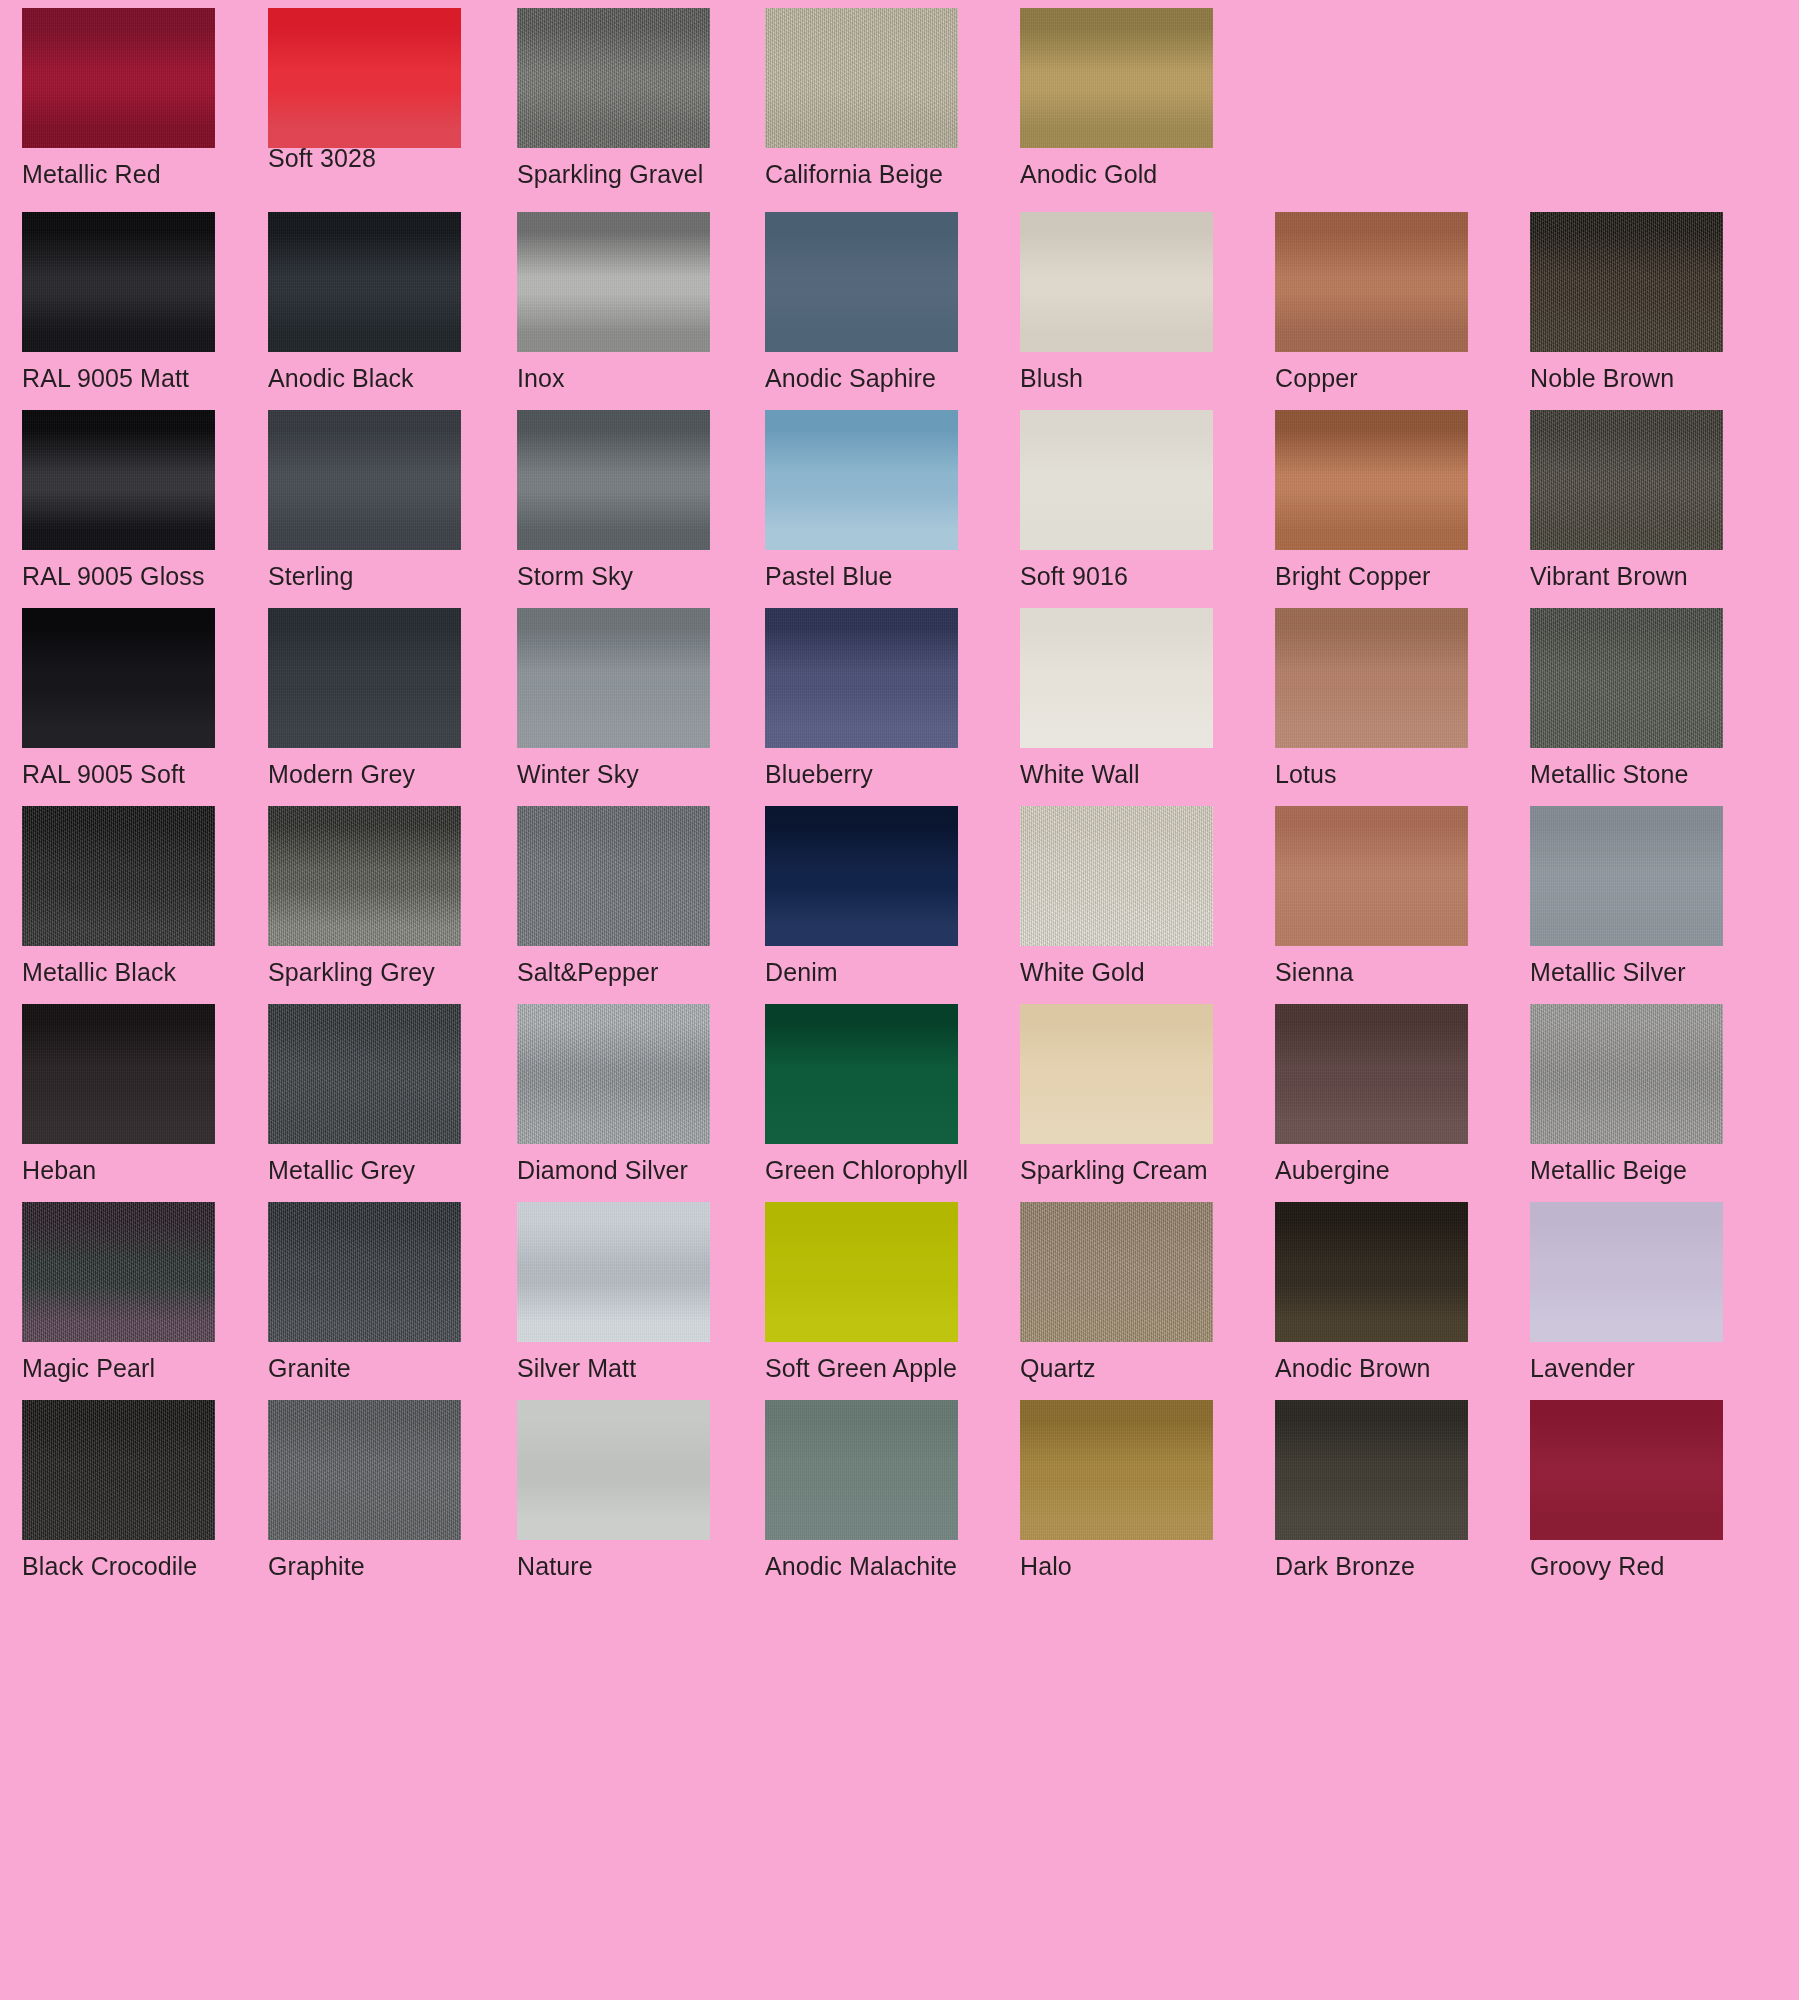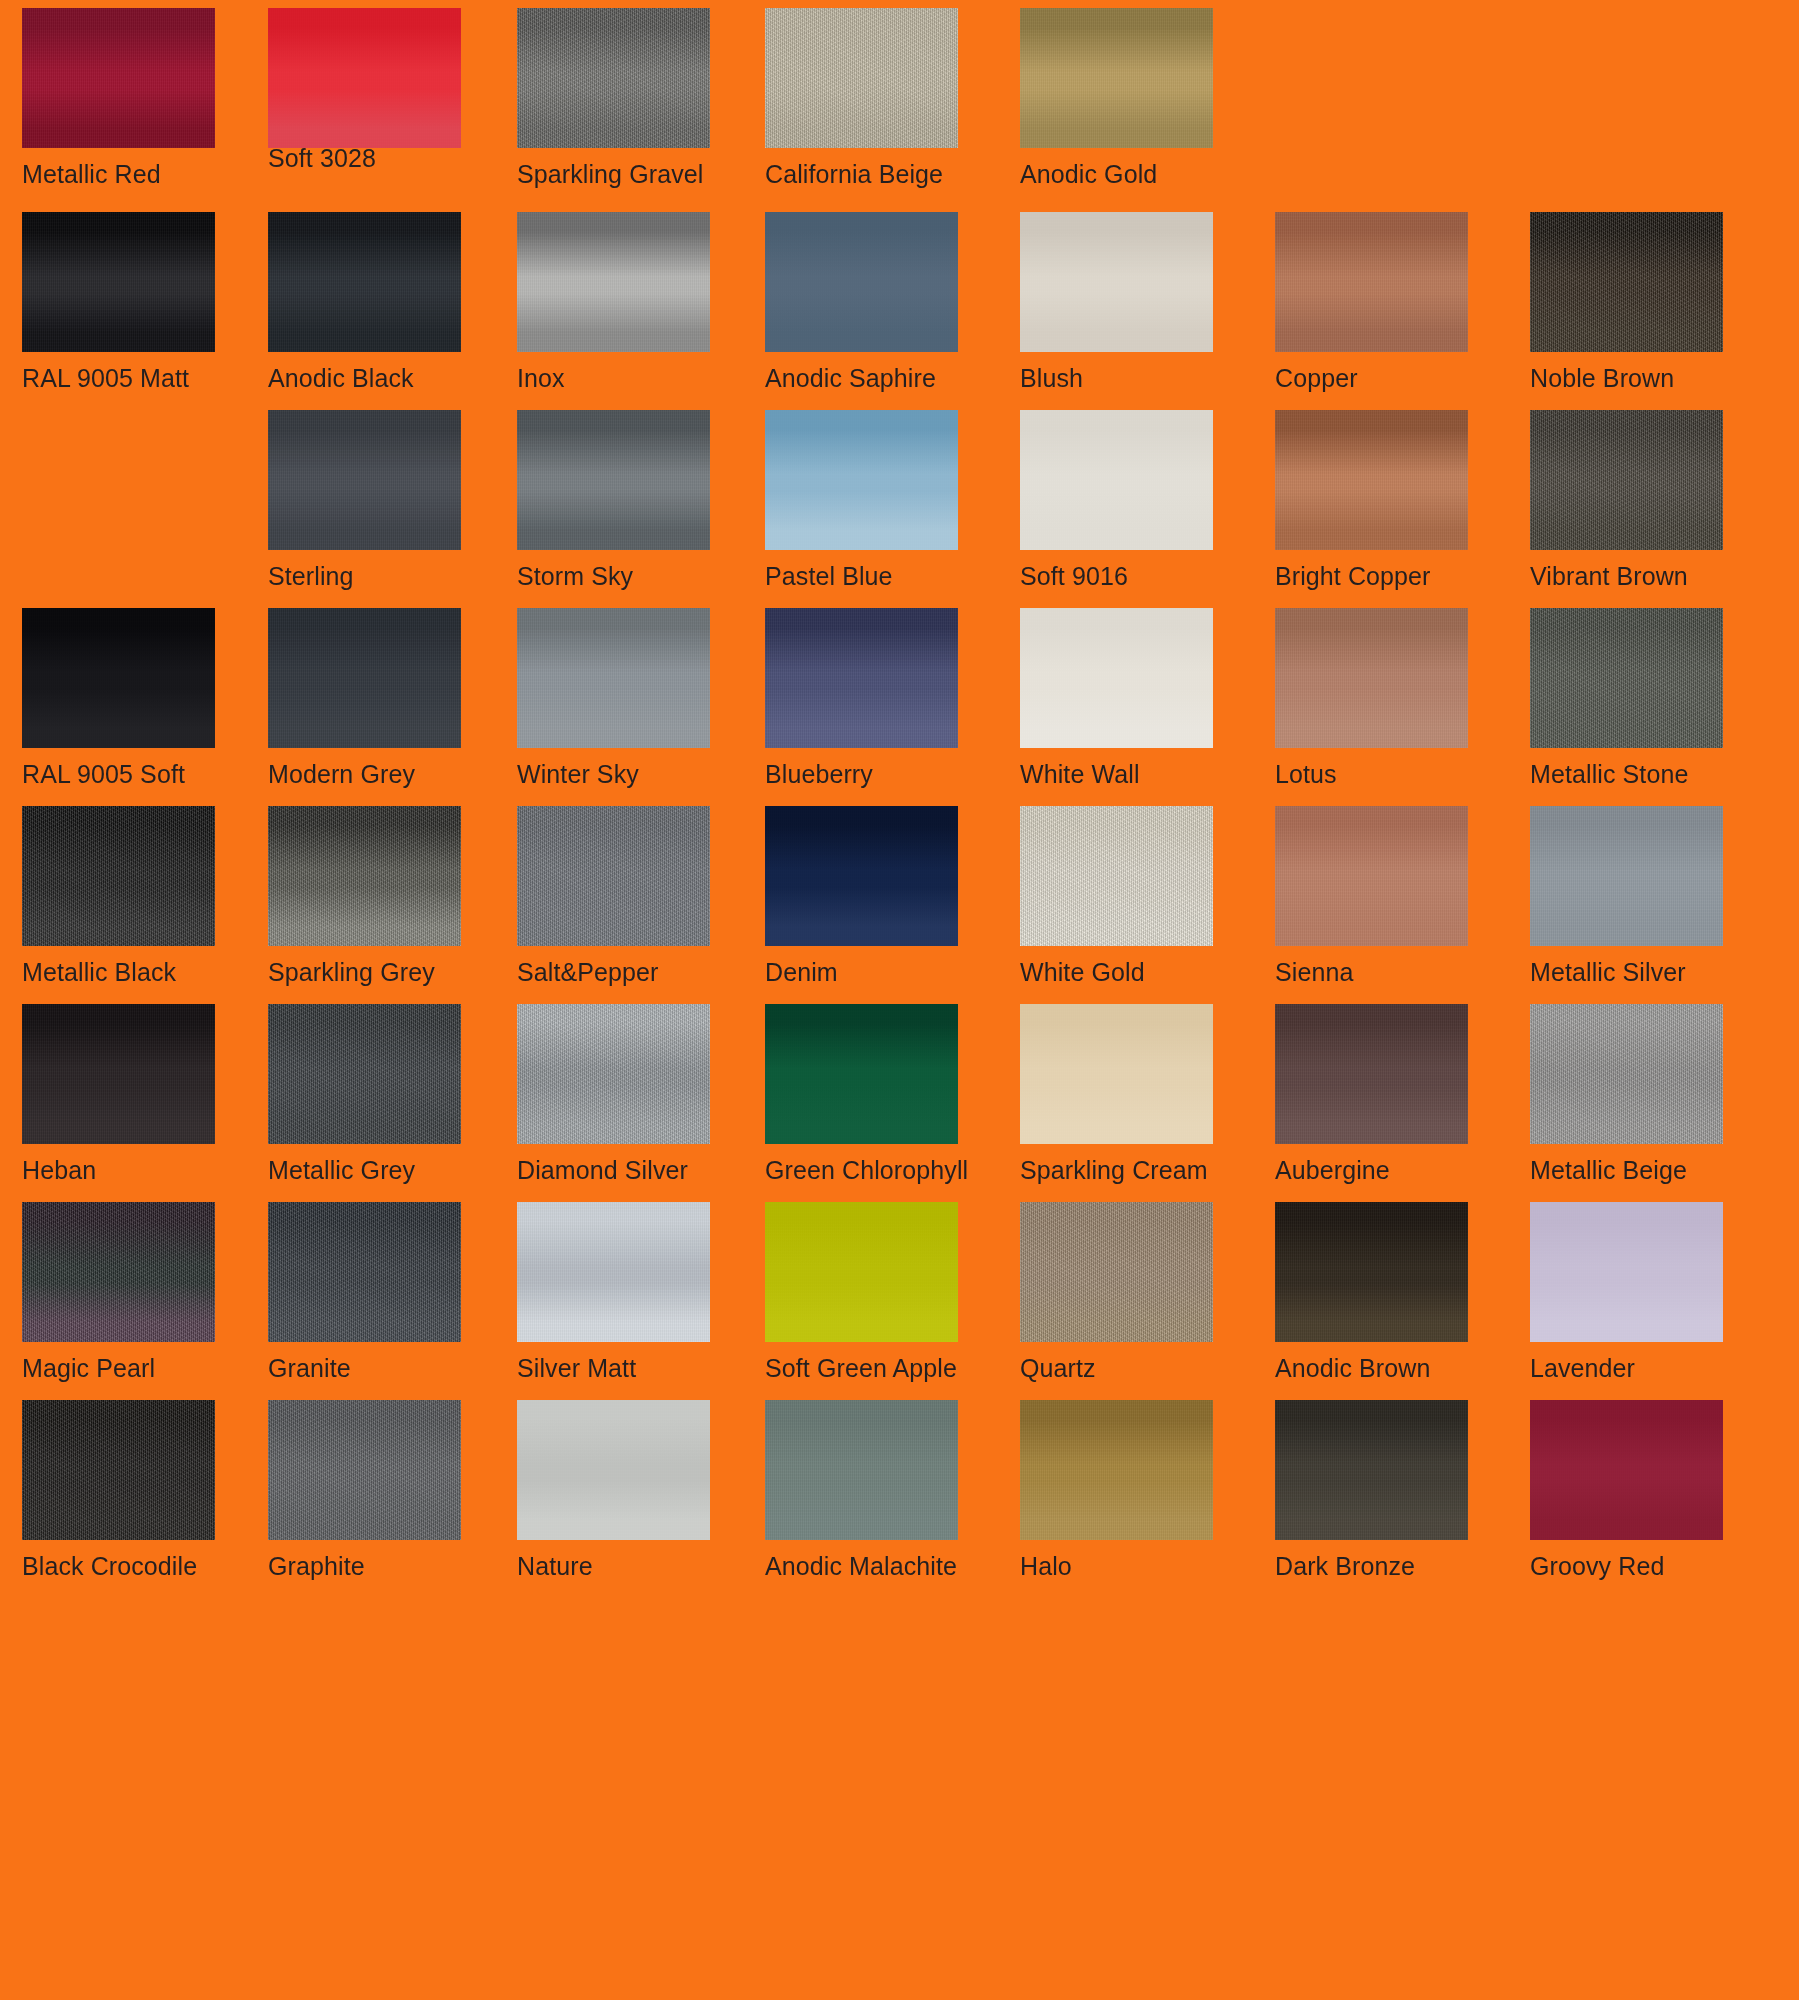--- a/index.html
+++ b/index.html
@@ -12,21 +12,21 @@
     height: 2000px;
     font-family: "Liberation Sans", sans-serif;
     overflow: hidden;
     position: relative;
   }
 
   #sheet {
     position: relative;
     width: 1799px;
     height: 2000px;
-    background: #f97316;
+    background: #f9a8d4;
   }
 
   .swatch-row {
     position: absolute;
     left: 0;
     width: 1799px;
   }
 
   .swatch-cell {
     position: absolute;
@@ -142,20 +142,24 @@
       <div class="swatch-cell" style="left: 1275px; width: 193px; height: 200px;">
         <div class="chip" title="Copper" style="position: absolute; left: 0px; top: 0px; width: 193px; height: 140px; background: linear-gradient(rgb(155, 94, 67) 0%, rgb(155, 94, 67) 14%, rgb(184, 122, 91) 46%, rgb(184, 122, 91) 58%, rgb(162, 104, 79) 86%, rgb(162, 104, 79) 100%);"></div>
         <div class="swatch-label" style="top: 152px; color: rgb(35, 31, 32);">Copper</div>
       </div>
       <div class="swatch-cell" style="left: 1530px; width: 193px; height: 200px;">
         <div class="chip grainy" title="Noble Brown" style="position: absolute; left: 0px; top: 0px; width: 193px; height: 140px; background: linear-gradient(rgb(30, 25, 19) 0%, rgb(30, 25, 19) 14%, rgb(59, 48, 37) 46%, rgb(59, 48, 37) 58%, rgb(65, 56, 43) 86%, rgb(65, 56, 43) 100%);"></div>
         <div class="swatch-label" style="top: 152px; color: rgb(35, 31, 32);">Noble Brown</div>
       </div>
     </div>
     <div class="swatch-row" style="top: 410px; height: 200px;">
+      <div class="swatch-cell" style="left: 22px; width: 193px; height: 200px;">
+        <div class="chip" title="RAL 9005 Gloss" style="position: absolute; left: 0px; top: 0px; width: 193px; height: 140px; background: linear-gradient(rgb(10, 10, 12) 0%, rgb(10, 10, 12) 14%, rgb(53, 53, 58) 46%, rgb(53, 53, 58) 58%, rgb(18, 18, 22) 86%, rgb(18, 18, 22) 100%);"></div>
+        <div class="swatch-label" style="top: 152px; color: rgb(35, 31, 32);">RAL 9005 Gloss</div>
+      </div>
       <div class="swatch-cell" style="left: 268px; width: 193px; height: 200px;">
         <div class="chip" title="Sterling" style="position: absolute; left: 0px; top: 0px; width: 193px; height: 140px; background: linear-gradient(rgb(54, 58, 64) 0%, rgb(54, 58, 64) 14%, rgb(74, 78, 85) 46%, rgb(74, 78, 85) 58%, rgb(62, 66, 73) 86%, rgb(62, 66, 73) 100%);"></div>
         <div class="swatch-label" style="top: 152px; color: rgb(35, 31, 32);">Sterling</div>
       </div>
       <div class="swatch-cell" style="left: 517px; width: 193px; height: 200px;">
         <div class="chip" title="Storm Sky" style="position: absolute; left: 0px; top: 0px; width: 193px; height: 140px; background: linear-gradient(rgb(78, 84, 88) 0%, rgb(78, 84, 88) 14%, rgb(120, 126, 130) 46%, rgb(120, 126, 130) 58%, rgb(90, 97, 101) 86%, rgb(90, 97, 101) 100%);"></div>
         <div class="swatch-label" style="top: 152px; color: rgb(35, 31, 32);">Storm Sky</div>
       </div>
       <div class="swatch-cell" style="left: 765px; width: 193px; height: 200px;">
         <div class="chip smooth" title="Pastel Blue" style="position: absolute; left: 0px; top: 0px; width: 193px; height: 140px; background: linear-gradient(rgb(106, 156, 186) 0%, rgb(106, 156, 186) 14%, rgb(143, 183, 207) 46%, rgb(143, 183, 207) 58%, rgb(169, 200, 218) 86%, rgb(169, 200, 218) 100%);"></div>

